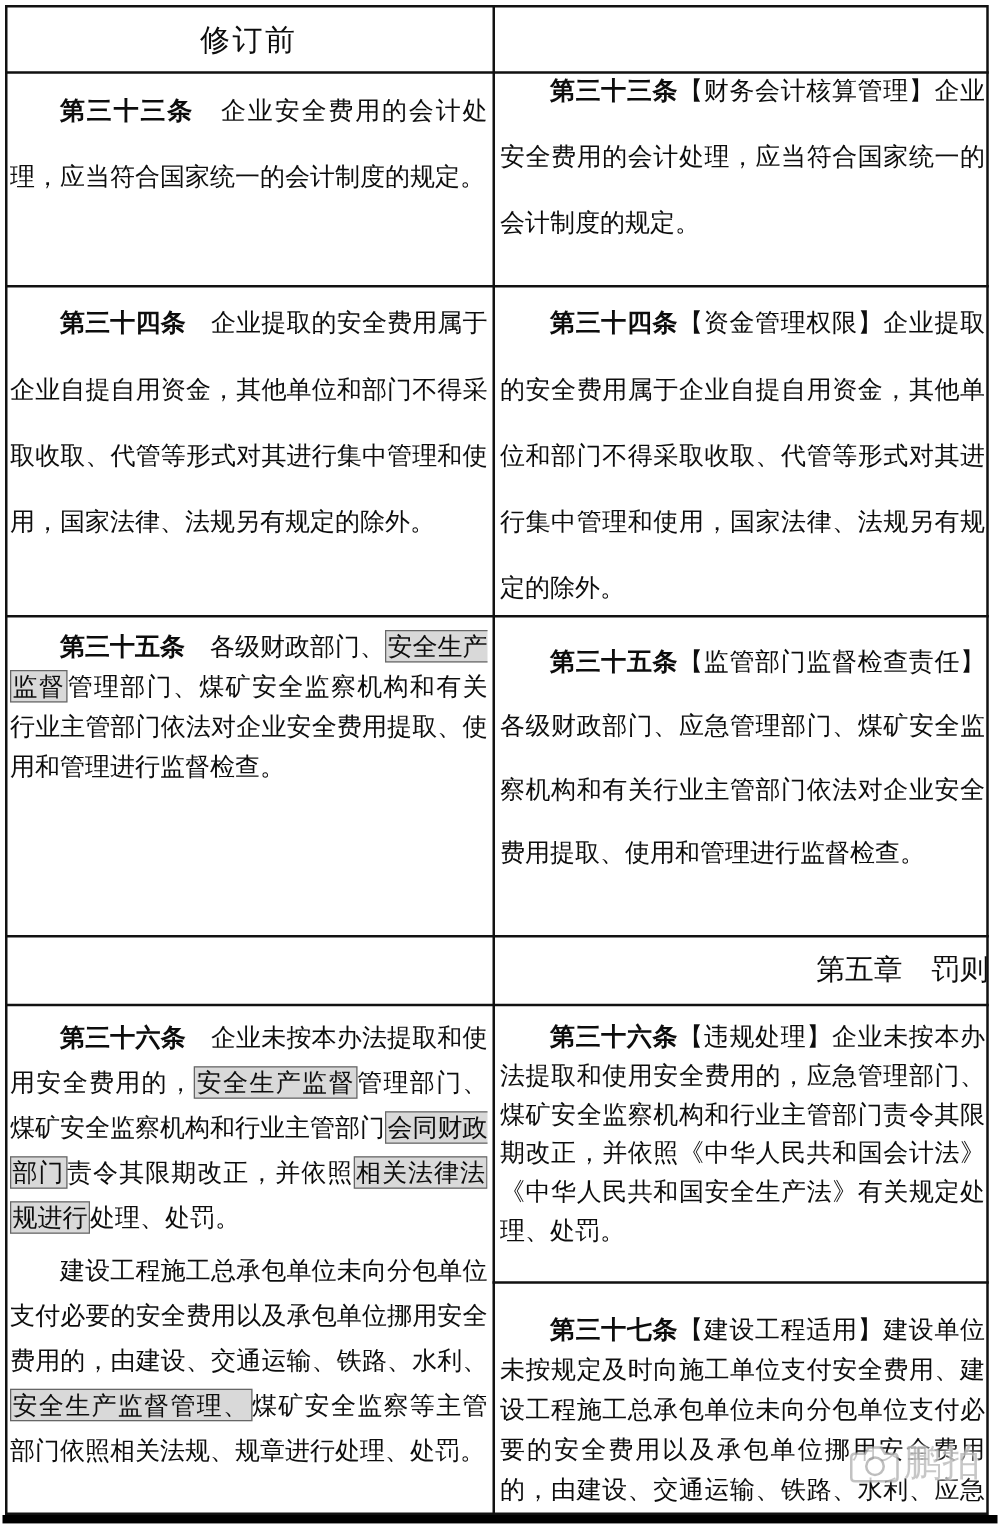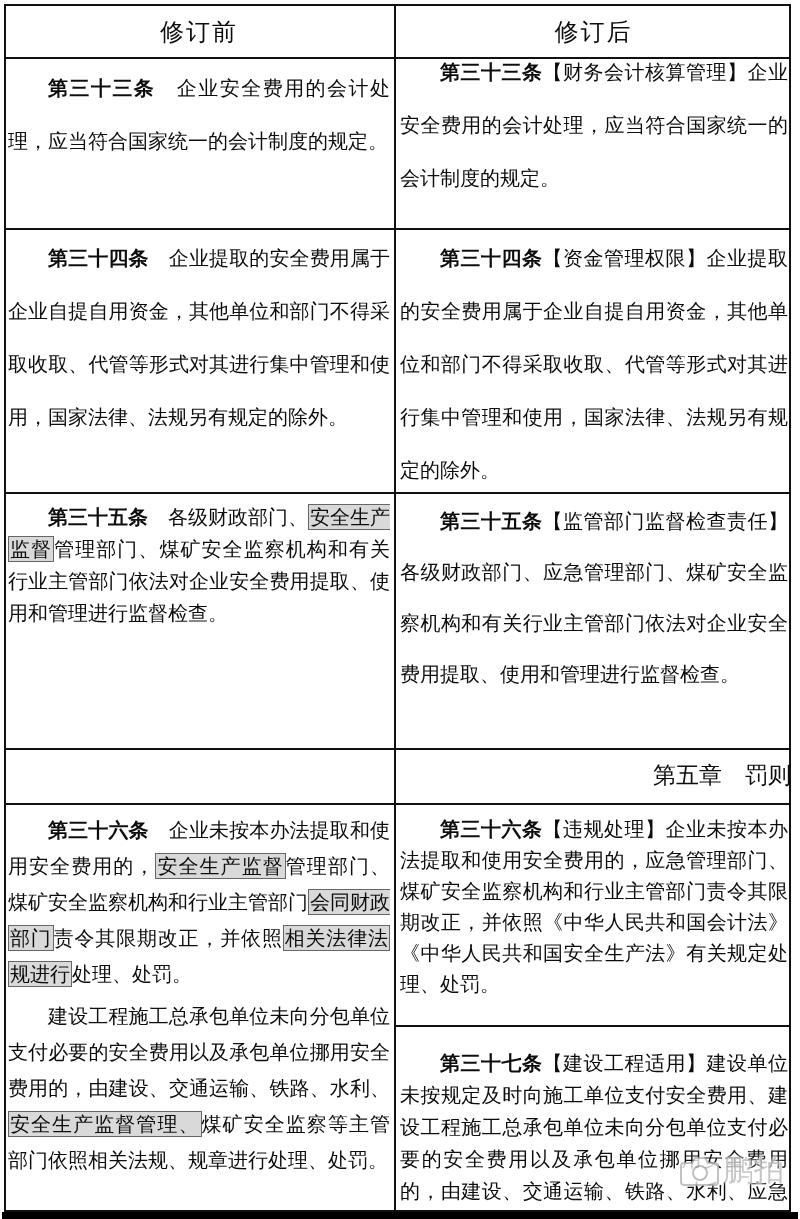--- a/index.html
+++ b/index.html
@@ -39,21 +39,21 @@
   .hl {
     background:#d9d9d9; border:1px solid #666; padding:0 1px;
     -webkit-box-decoration-break:clone; box-decoration-break:clone;
   }
 
   .c-a33-old { left:8px;  top:59px;  width:382px; line-height:53px; padding-top:3px; }
   .c-a33-new { left:400px; top:43px;  width:388px; line-height:53px; padding-top:3px; }
   .c-a34-old { left:8px;  top:230px; width:382px; line-height:53px; padding-top:2px; }
   .c-a34-new { left:400px; top:230px; width:388px; line-height:53px; padding-top:2px; }
   .c-a35-old { left:8px;  top:494px; width:382px; line-height:32px; padding-top:7px; }
-  .c-a35-new { left:400px; top:494px; width:388px; line-height:51px; padding-top:2px; }
+  .c-a35-new { left:400px; top:494px; width:388px; line-height:51px; padding-top:12px;font-family:Liberation Mono, monospace; }
   .c-a36-old { left:8px;  top:805px; width:382px; line-height:36px; padding-top:7px; height:405px; }
   .c-a36-old p + p { margin-top:6px; }
   .c-a36-new { left:400px; top:805px; width:388px; line-height:31px; padding-top:9px; height:218px; }
   .c-a37-new { left:400px; top:1027px; width:388px; line-height:32px; padding-top:20px; height:185px; }
 
   .chapter-cell {
     position:absolute; left:396px; top:750px; width:395px; height:51px;
     display:flex; align-items:center; justify-content:flex-end;
     font-size:23px;
   }
@@ -79,23 +79,20 @@
   <div class="vline"></div>
   <div class="hline hl-57"></div>
   <div class="hline hl-228"></div>
   <div class="hline hl-492"></div>
   <div class="hline hl-748"></div>
   <div class="hline hl-803"></div>
   <div class="hline-right"></div>
 
   <div class="hcell left">
     <span>修订前</span>
-  </div>
-  <div class="hcell right">
-    <span>修订后</span>
   </div>
 
   <div class="cell c-a33-old">
       <p><span class="b">第三十三条</span><span>　企业安全费用的会计处理，应当符合国家统一的会计制度的规定。</span></p>
     </div>
   <div class="cell c-a33-new">
       <p><span class="b">第三十三条</span><span>【财务会计核算管理】企业安全费用的会计处理，应当符合国家统一的会计制度的规定。</span></p>
     </div>
 
   <div class="cell c-a34-old">

